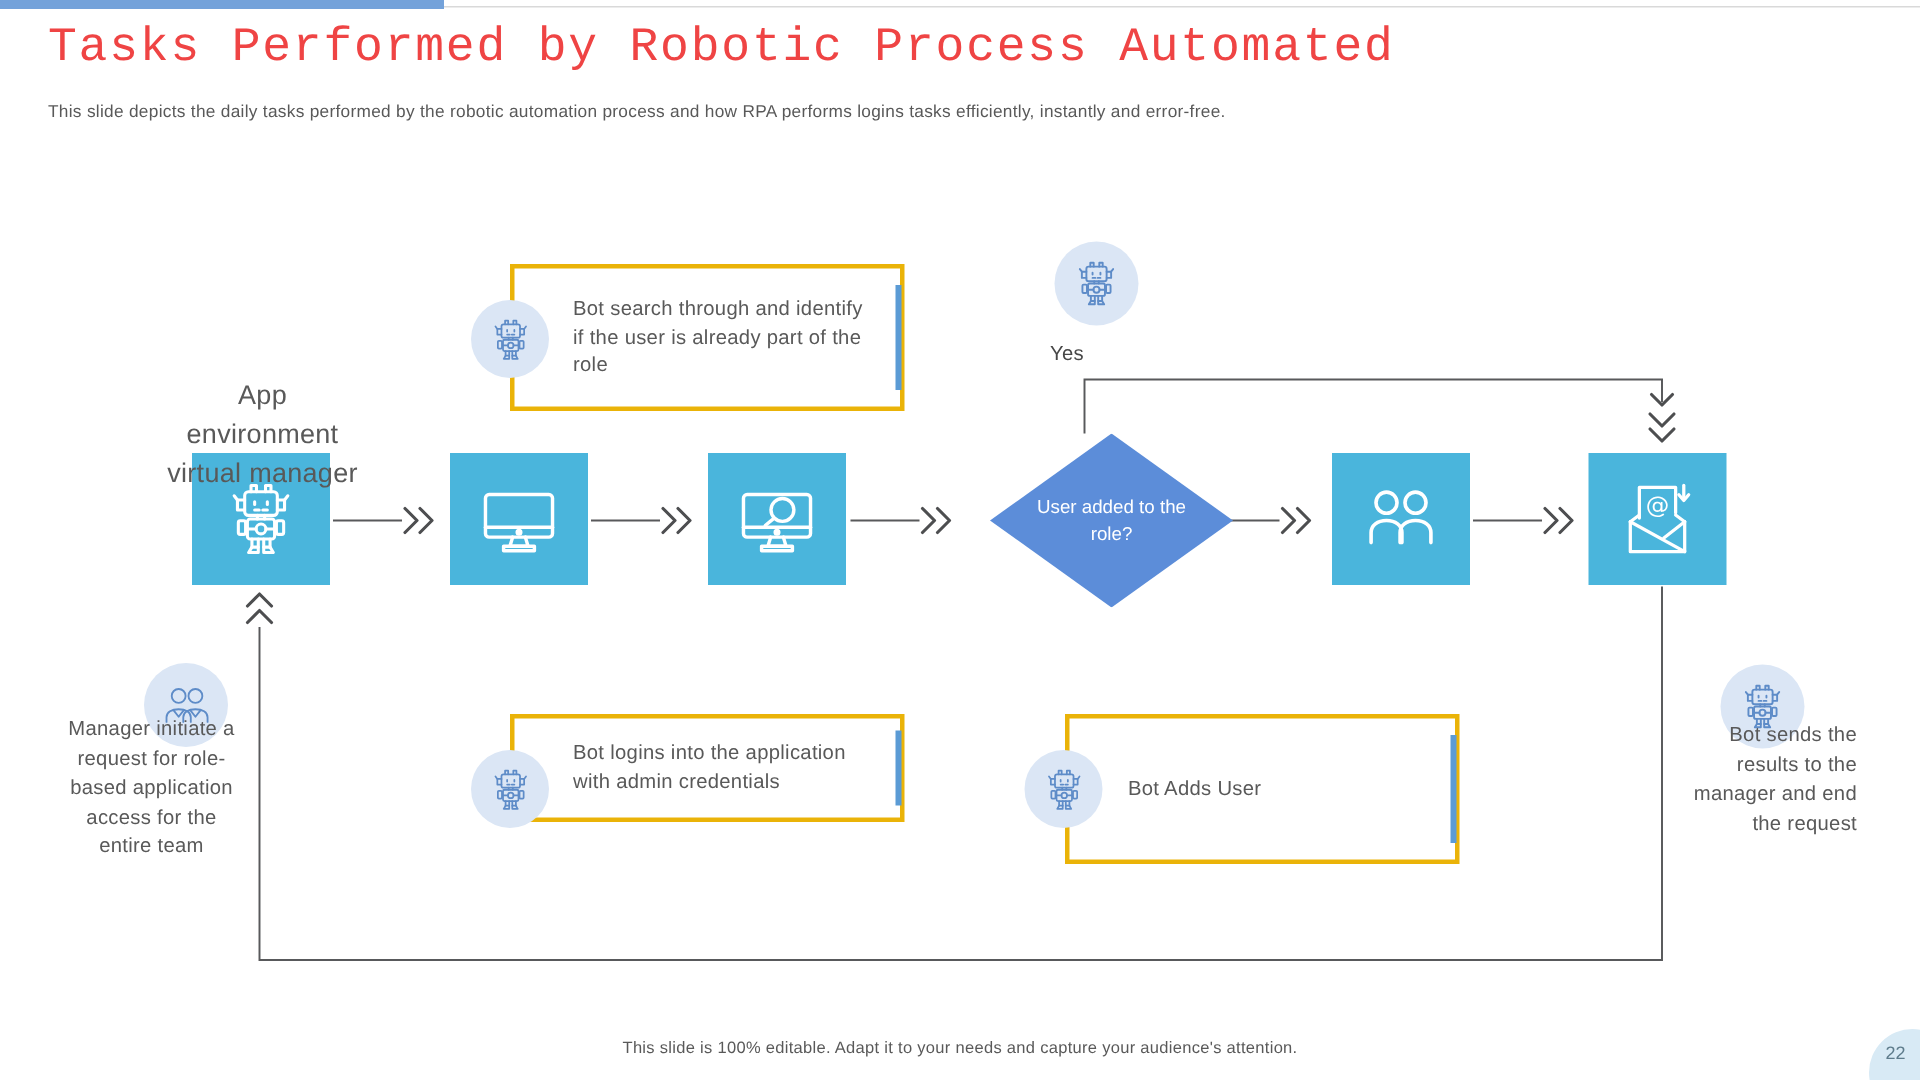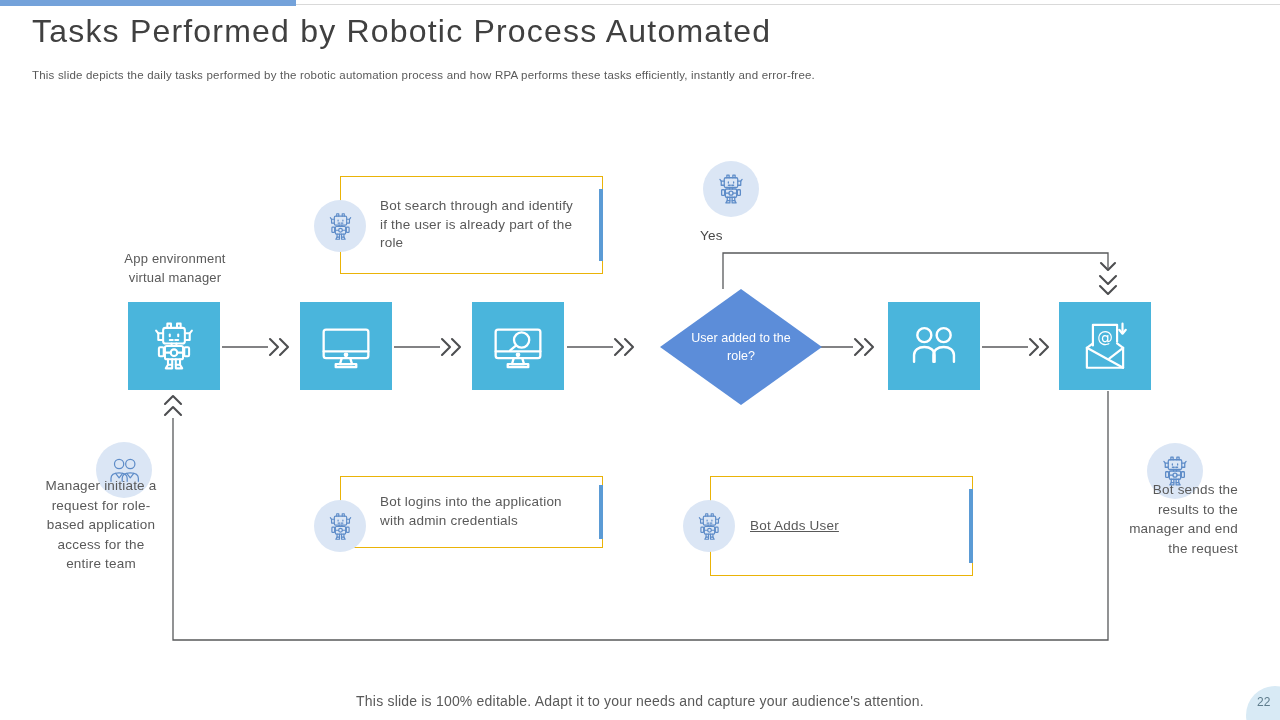--- a/index.html
+++ b/index.html
@@ -4,54 +4,54 @@
 <style>
   * { margin:0; padding:0; box-sizing:border-box; }
   html,body { background:#fff; }
   body { font-family:"Liberation Sans", sans-serif; }
   .slide { position:relative; width:1280px; height:720px; background:#fff; overflow:hidden; }
 
   .topbar-blue { position:absolute; left:0; top:0; width:296px; height:6px; background:var(--c-topbar); }
   .topbar-line { position:absolute; left:296px; top:4px; width:984px; height:1px; background:#d9d9d9; }
 
   .title { position:absolute; left:32px; top:13px; font-size:32px; letter-spacing:1.2px;
-           color:#404040; font-weight:400; white-space:nowrap; }
+           color:#ef4444; font-weight:400; white-space:nowrap;font-family:Liberation Mono, monospace; }
   .subtitle { position:absolute; left:32px; top:69px; font-size:11.5px; color:#595959; letter-spacing:.2px; }
 
   .overlay { position:absolute; left:0; top:0; width:1280px; height:720px; pointer-events:none; }
 
   .sq { position:absolute; width:92px; height:88px; background:var(--c-square);
         display:flex; align-items:center; justify-content:center; }
   .sq svg { color:#fff; }
 
   .diamond { position:absolute; left:660px; top:289px; width:162px; height:116px;
              background:var(--c-diamond);
              clip-path:polygon(50% 0,100% 50%,50% 100%,0 50%);
              display:flex; align-items:center; justify-content:center; }
   .diamond .dtext { width:110px; text-align:center; color:#fff; font-size:12.5px; line-height:1.45; }
 
   .circle { position:absolute; border-radius:50%; background:var(--c-circle-bg);
             display:flex; align-items:center; justify-content:center; }
   .circle svg { color:var(--c-icon-blue); }
   .c56 { width:56px; height:56px; }
   .c52 { width:52px; height:52px; }
 
-  .callout { position:absolute; width:263px; border:1px solid #eab308; background:#fff;
+  .callout { position:absolute; width:263px; border:3px solid #eab308; background:#fff;
              display:flex; align-items:center; padding:8px 16px 8px 39px; }
   .callout .accent { position:absolute; right:-1px; top:12%; height:76%; width:4px; background:var(--c-accent); }
   .callout .ctext { font-size:13.5px; color:#595959; line-height:1.4; letter-spacing:.2px; }
 
   .lbl { position:absolute; font-size:13.5px; color:#595959; line-height:1.45; letter-spacing:.2px; }
-  .step-label { left:106px; top:250px; width:138px; text-align:center; font-size:13px; }
+  .step-label { left:106px; top:250px; width:138px; text-align:center; font-size:18px; }
   .yes-label { left:700px; top:226px; width:62px; font-size:13.5px; color:#474747; }
   .manager-label { left:40px; top:476px; width:122px; text-align:center; }
   .botsends-label { left:1118px; top:480px; width:120px; text-align:right; }
 
   .footer { position:absolute; left:0; top:693px; width:1280px; text-align:center;
-            font-size:14px; color:#595959; letter-spacing:.2px; }
+            font-size:11px; color:#595959; letter-spacing:.2px; }
   .page-badge { position:absolute; left:1246px; top:686px; width:58px; height:58px; border-radius:50%;
                 background:var(--c-badge-bg); }
   .page-badge span { position:absolute; left:11px; top:9px; font-size:12px; color:var(--c-badge-text); }
 
   .defs-hidden { position:absolute; width:0; height:0; overflow:hidden; }
 </style>
 </head>
 <body>
 
 <svg class="defs-hidden" aria-hidden="true">
@@ -122,21 +122,21 @@
     </g>
   </defs>
 </svg>
 
 <div class="slide">
 
   <div class="topbar-blue"></div>
   <div class="topbar-line"></div>
 
   <h1 class="title">Tasks Performed by Robotic Process Automated</h1>
-  <p class="subtitle">This slide depicts the daily tasks performed by the robotic automation process and how RPA performs these tasks efficiently, instantly and error-free.</p>
+  <p class="subtitle">This slide depicts the daily tasks performed by the robotic automation process and how RPA performs logins tasks efficiently, instantly and error-free.</p>
 
   <svg class="overlay" viewBox="0 0 1280 720">
     <g stroke="#58595b" stroke-width="1.3" fill="none">
       <path d="M222 347 H268"></path>
       <path d="M394 347 H440"></path>
       <path d="M567 347 H613"></path>
       <path d="M807 347 H853"></path>
       <path d="M982 347 H1028"></path>
       <path d="M723 289 V253 H1108 V268"></path>
       <path d="M1108 391 V640 H173 V418"></path>
@@ -213,21 +213,21 @@
     <div class="ctext" style="width:210px;">Bot logins into the application with admin credentials</div>
   </div>
   <div class="circle c52" style="left:314px; top:500px;">
     <svg width="33" height="33" viewBox="0 0 48 48">
         <use href="#icon-robot"></use>
       </svg>
   </div>
 
   <div class="callout" style="left:710px; top:476px; height:100px;">
     <div class="accent"></div>
-    <div class="ctext" style="width:210px;text-decoration:underline;">Bot Adds User</div>
+    <div class="ctext" style="width:210px;">Bot Adds User</div>
   </div>
   <div class="circle c52" style="left:683px; top:500px;">
     <svg width="33" height="33" viewBox="0 0 48 48">
         <use href="#icon-robot"></use>
       </svg>
   </div>
 
   <div class="circle c56" style="left:96px; top:442px;">
     <svg width="37" height="37" viewBox="0 0 48 48">
         <use href="#icon-people"></use>

